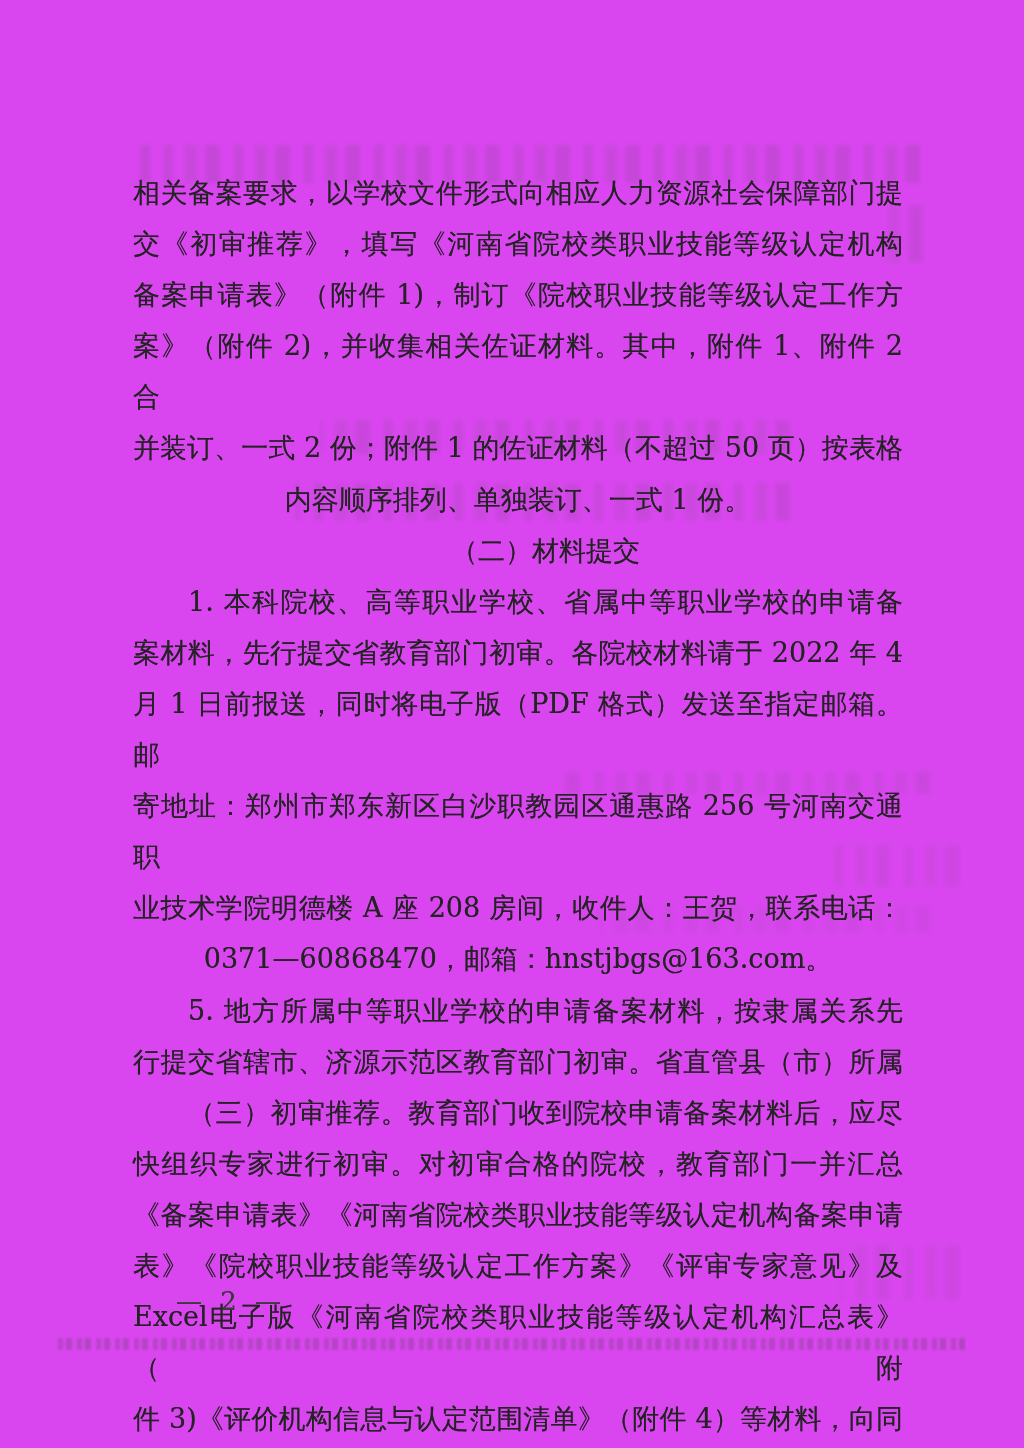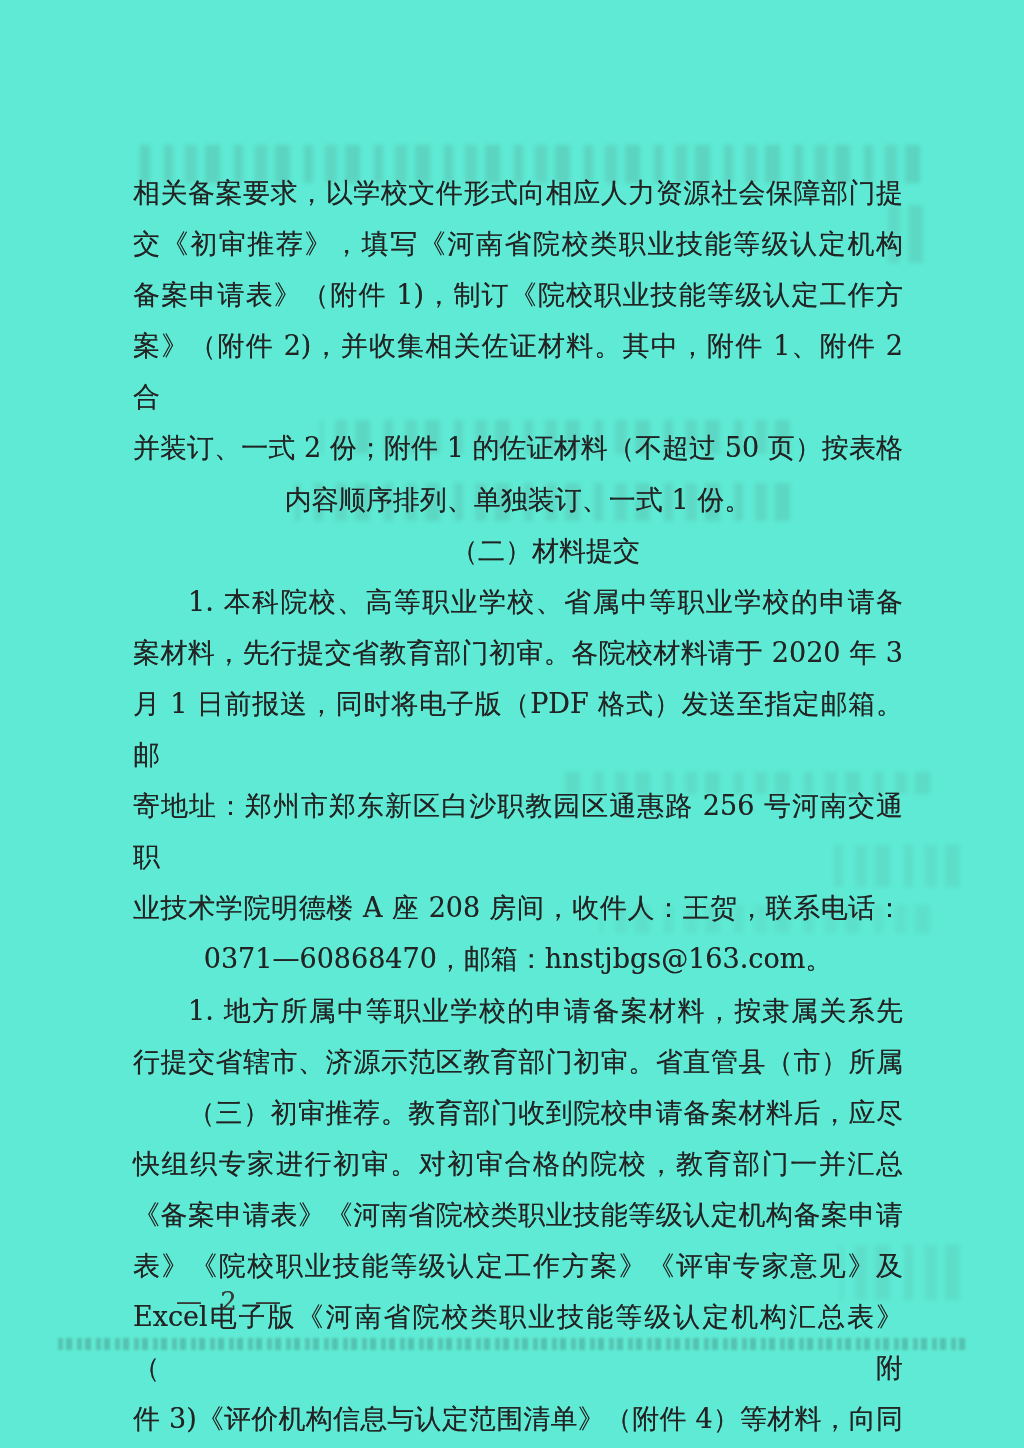--- a/index.html
+++ b/index.html
@@ -4,21 +4,21 @@
 <style>
   html, body {
     margin: 0;
     padding: 0;
     background: #ffffff;
   }
   .page {
     position: relative;
     width: 1024px;
     height: 1448px;
-    background: #5eead4;
+    background: #d946ef;
     overflow: hidden;
     font-family: "DejaVu Serif", "Liberation Serif", serif;
   }
   
   .body-text {
     position: absolute;
     left: 133px;
     top: 167px;
     width: 770px;
     font-size: 27px;
@@ -85,26 +85,26 @@
 
   <div class="body-text">
       <div class="line fill">相关备案要求，以学校文件形式向相应人力资源社会保障部门提</div>
       <div class="line fill">交《初审推荐》，填写《河南省院校类职业技能等级认定机构</div>
       <div class="line fill">备案申请表》（附件 1)，制订《院校职业技能等级认定工作方</div>
       <div class="line fill">案》（附件 2)，并收集相关佐证材料。其中，附件 1、附件 2 合</div>
       <div class="line fill">并装订、一式 2 份；附件 1 的佐证材料（不超过 50 页）按表格</div>
       <div class="line">内容顺序排列、单独装订、一式 1 份。</div>
       <div class="line indent"><b>（二）材料提交</b></div>
       <div class="line indent fill">1. 本科院校、高等职业学校、省属中等职业学校的申请备</div>
-      <div class="line fill">案材料，先行提交省教育部门初审。各院校材料请于 2020 年 3</div>
+      <div class="line fill">案材料，先行提交省教育部门初审。各院校材料请于 2022 年 4</div>
       <div class="line fill">月 1 日前报送，同时将电子版（PDF 格式）发送至指定邮箱。邮</div>
       <div class="line fill">寄地址：郑州市郑东新区白沙职教园区通惠路 256 号河南交通职</div>
       <div class="line fill">业技术学院明德楼 A 座 208 房间，收件人：王贺，联系电话：</div>
       <div class="line">0371—60868470，邮箱：hnstjbgs@163.com。</div>
-      <div class="line indent fill">1. 地方所属中等职业学校的申请备案材料，按隶属关系先</div>
+      <div class="line indent fill">5. 地方所属中等职业学校的申请备案材料，按隶属关系先</div>
       <div class="line fill">行提交省辖市、济源示范区教育部门初审。省直管县（市）所属</div>
       <div class="line indent fill"><b>（三）初审推荐。</b>教育部门收到院校申请备案材料后，应尽</div>
       <div class="line fill">快组织专家进行初审。对初审合格的院校，教育部门一并汇总</div>
       <div class="line fill">《备案申请表》《河南省院校类职业技能等级认定机构备案申请</div>
       <div class="line fill">表》《院校职业技能等级认定工作方案》《评审专家意见》及</div>
       <div class="line fill">Excel电子版《河南省院校类职业技能等级认定机构汇总表》（附</div>
       <div class="line fill">件 3)《评价机构信息与认定范围清单》（附件 4）等材料，向同</div>
     </div>
 
   <div class="page-number">— 2 —</div>

